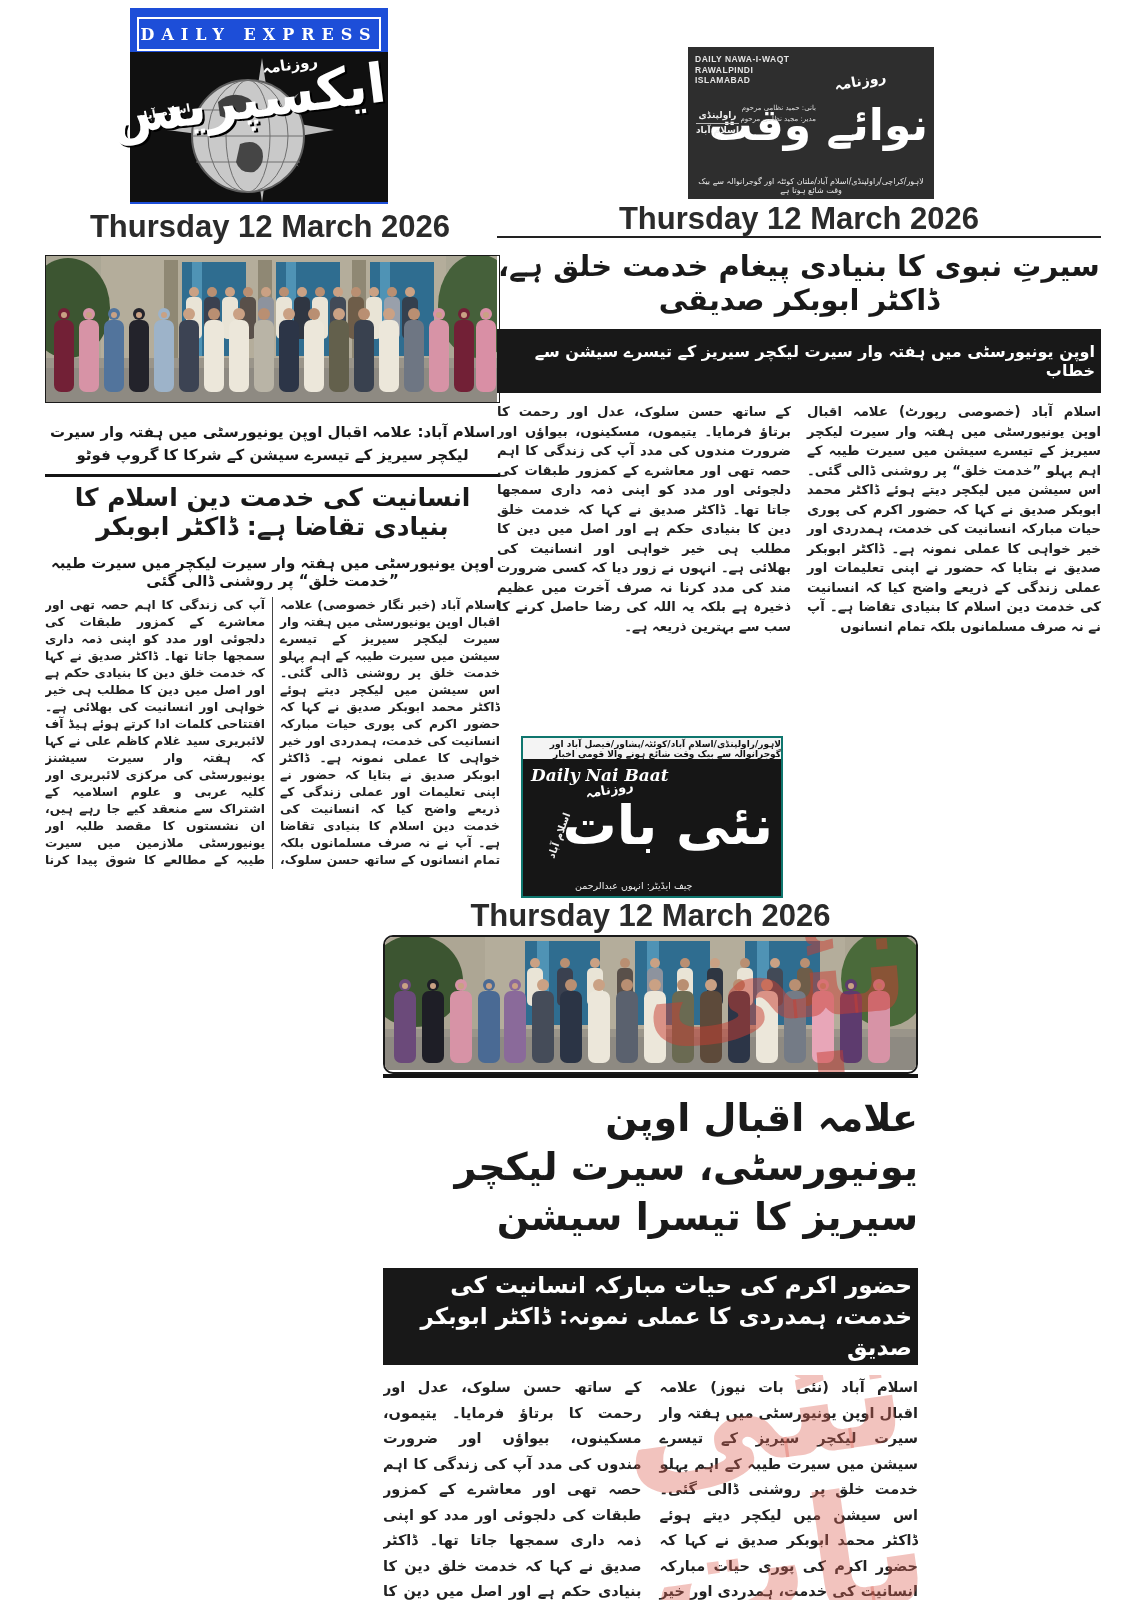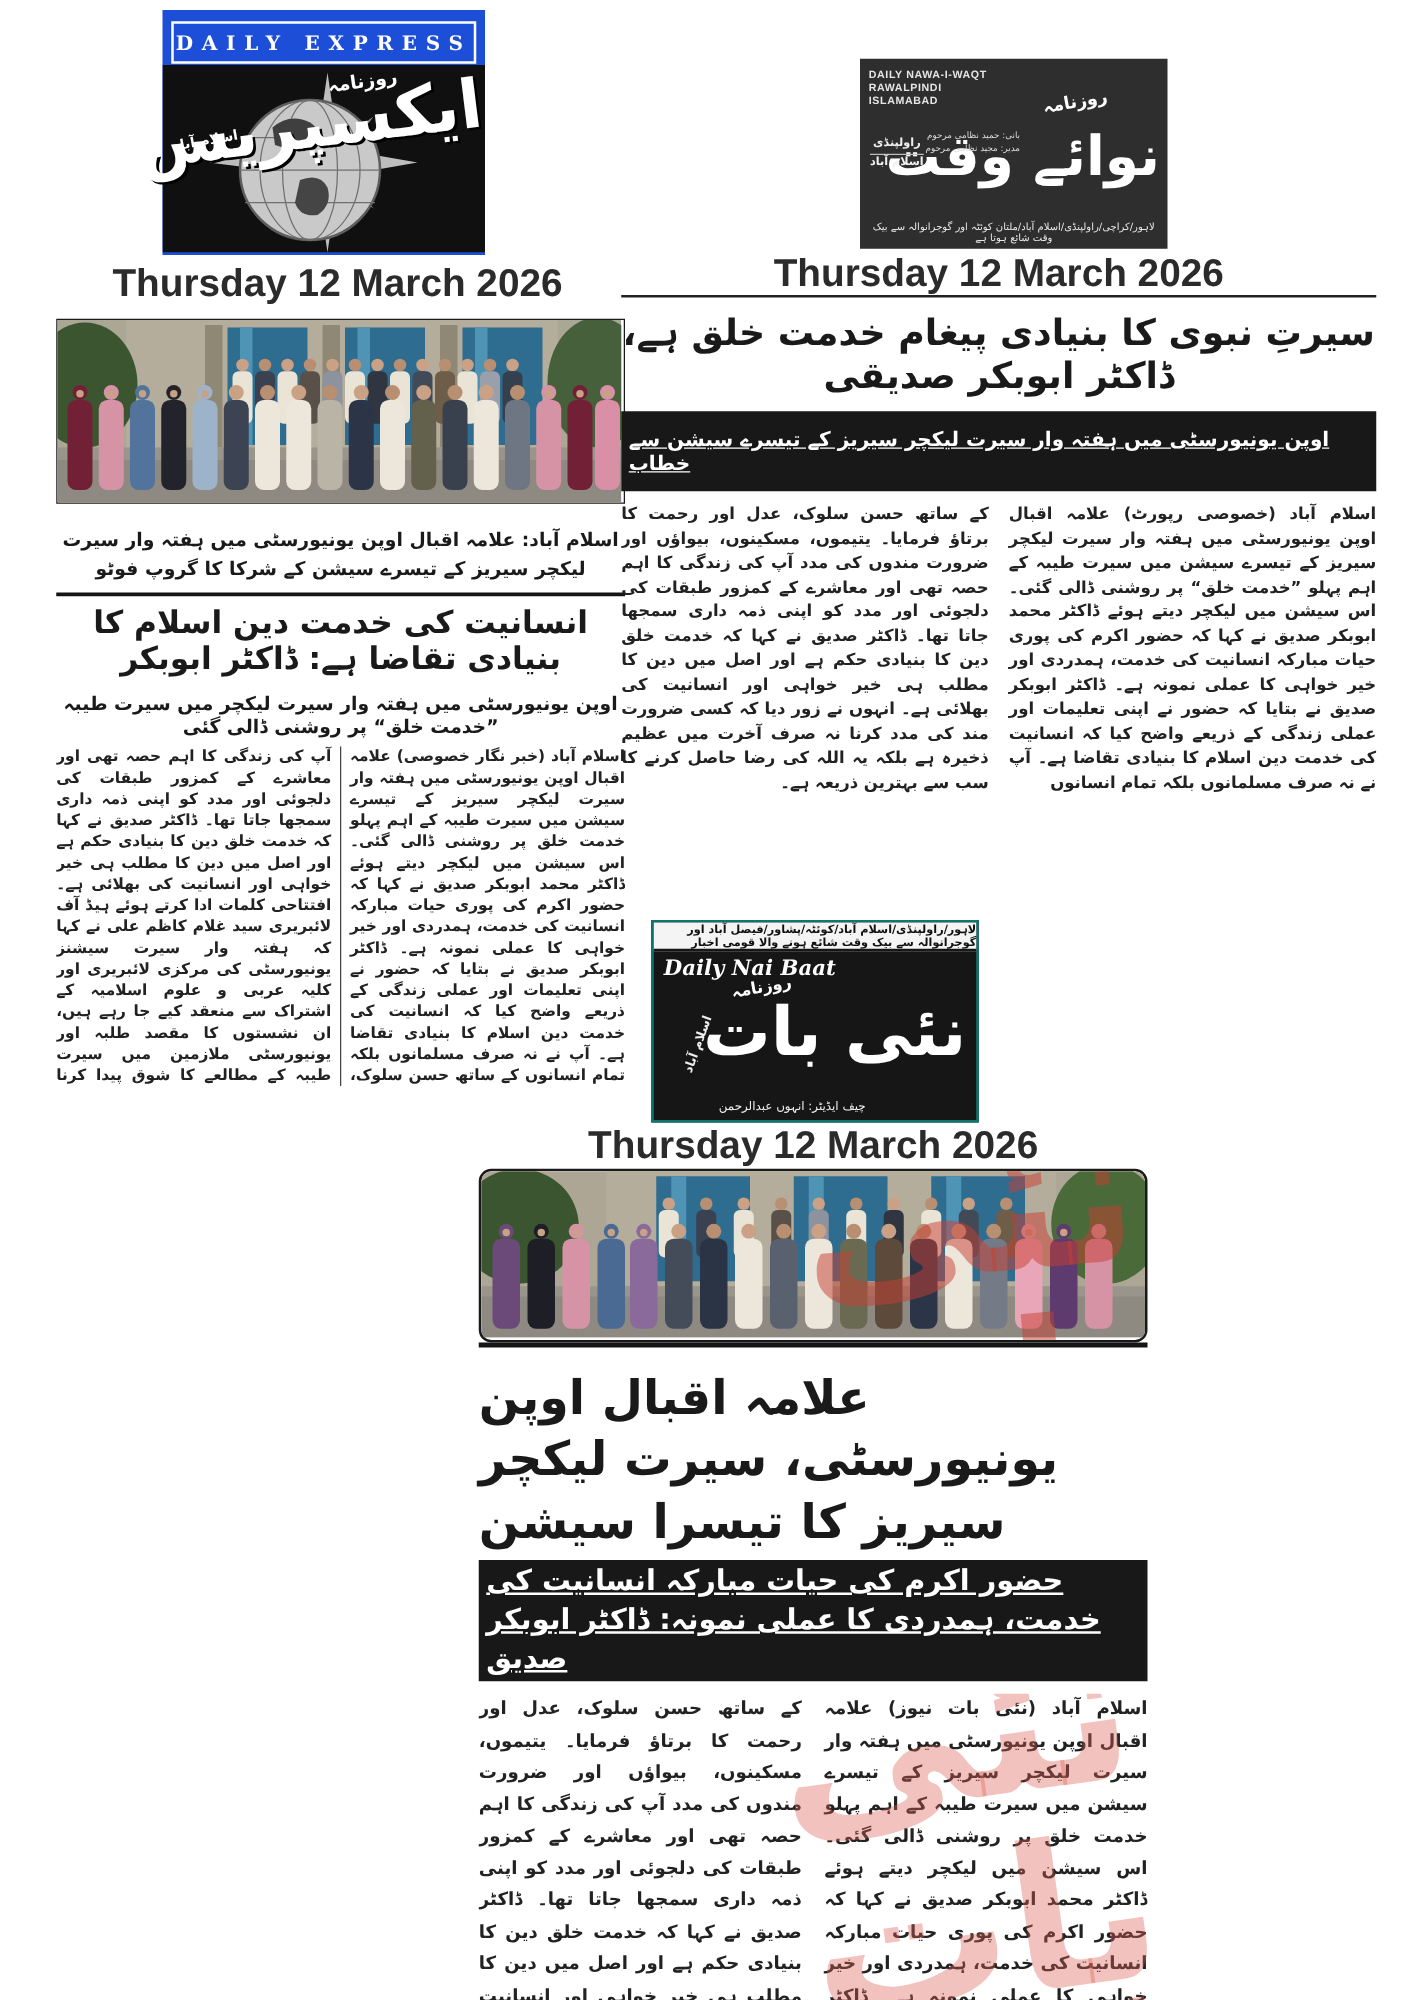--- a/index.html
+++ b/index.html
@@ -3,21 +3,21 @@
 <meta charset="utf-8">
 <style>
   html,body{margin:0;padding:0;background:#fff;}
   .page{position:relative;width:1137px;height:1600px;background:#ffffff;overflow:hidden;
         font-family:"DejaVu Sans",sans-serif;color:#1a1a1a;}
   .abs{position:absolute;}
   .urdu{direction:rtl;font-family:"DejaVu Sans",sans-serif;}
   .date{font-family:"Liberation Sans",sans-serif;font-weight:bold;font-size:31px;color:#2b2b2b;
         text-align:center;letter-spacing:0px;}
   .rule{border-top:3px solid #141414;}
-  .bar{background:#181818;color:#ffffff;font-weight:bold;text-align:left;direction:rtl;text-decoration:underline;}
+  .bar{background:#181818;color:#ffffff;font-weight:bold;text-align:right;direction:rtl;}
   .cols{display:flex;flex-direction:row-reverse;overflow:hidden;}
   .col{width:50%;text-align:justify;direction:rtl;font-weight:bold;color:#222;}
   
   .mast-ex{left:130px;top:8px;width:258px;height:196px;background:#1d4ed8;}
   .ex-band{position:absolute;left:7px;top:9px;right:7px;height:30px;border:2px solid #fff;
            color:#fff;font-family:"DejaVu Serif",serif;font-weight:bold;font-size:16px;
            letter-spacing:7px;display:flex;align-items:center;justify-content:center;}
   .ex-title{position:absolute;right:2px;top:60px;font-size:54px;font-weight:bold;color:#fff;
             transform:rotate(-7deg);direction:rtl;text-shadow:2px 2px 0 #000;}
   .ex-daily{position:absolute;right:70px;top:48px;font-size:15px;font-weight:bold;color:#fff;
@@ -70,21 +70,21 @@
   .body2 .col{font-size:13.2px;line-height:19.5px;}
   .body2 .col.first{padding-left:8px;}
   .body2 .col.second{padding-right:8px;}
   
   .art3{left:383px;top:935px;width:535px;}
   .photo2-frame{position:relative;border:2px solid #1a1a1a;border-radius:10px;overflow:hidden;line-height:0;height:135px;}
   .wm-photo{position:absolute;left:110px;top:-38px;font-size:150px;font-weight:bold;
             color:rgba(200,62,50,0.5);transform:rotate(-5deg);direction:rtl;line-height:1;pointer-events:none;}
   .cap2{text-align:center;font-weight:bold;font-size:14px;padding:7px 0 6px;direction:rtl;}
   .rule3{border-top:4px solid #141414;}
-  .h3x{font-size:38px;font-weight:bold;text-align:left;direction:rtl;padding:16px 0 6px;line-height:1.3;}
+  .h3x{font-size:38px;font-weight:bold;text-align:right;direction:rtl;padding:16px 0 26px;line-height:1.3;}
   .bar3{font-size:23px;padding:2px 6px;line-height:1.35;}
   .body3{position:relative;height:300px;margin-top:10px;}
   .body3 .col{font-size:14.5px;line-height:25.5px;}
   .body3 .col.first{padding-left:9px;}
   .body3 .col.second{padding-right:9px;}
   .wm-body{position:absolute;left:6px;top:-34px;font-size:160px;font-weight:bold;
            color:rgba(222,96,84,0.38);transform:rotate(-8deg);direction:rtl;line-height:1;
            pointer-events:none;z-index:2;}
 </style>
 </head>

